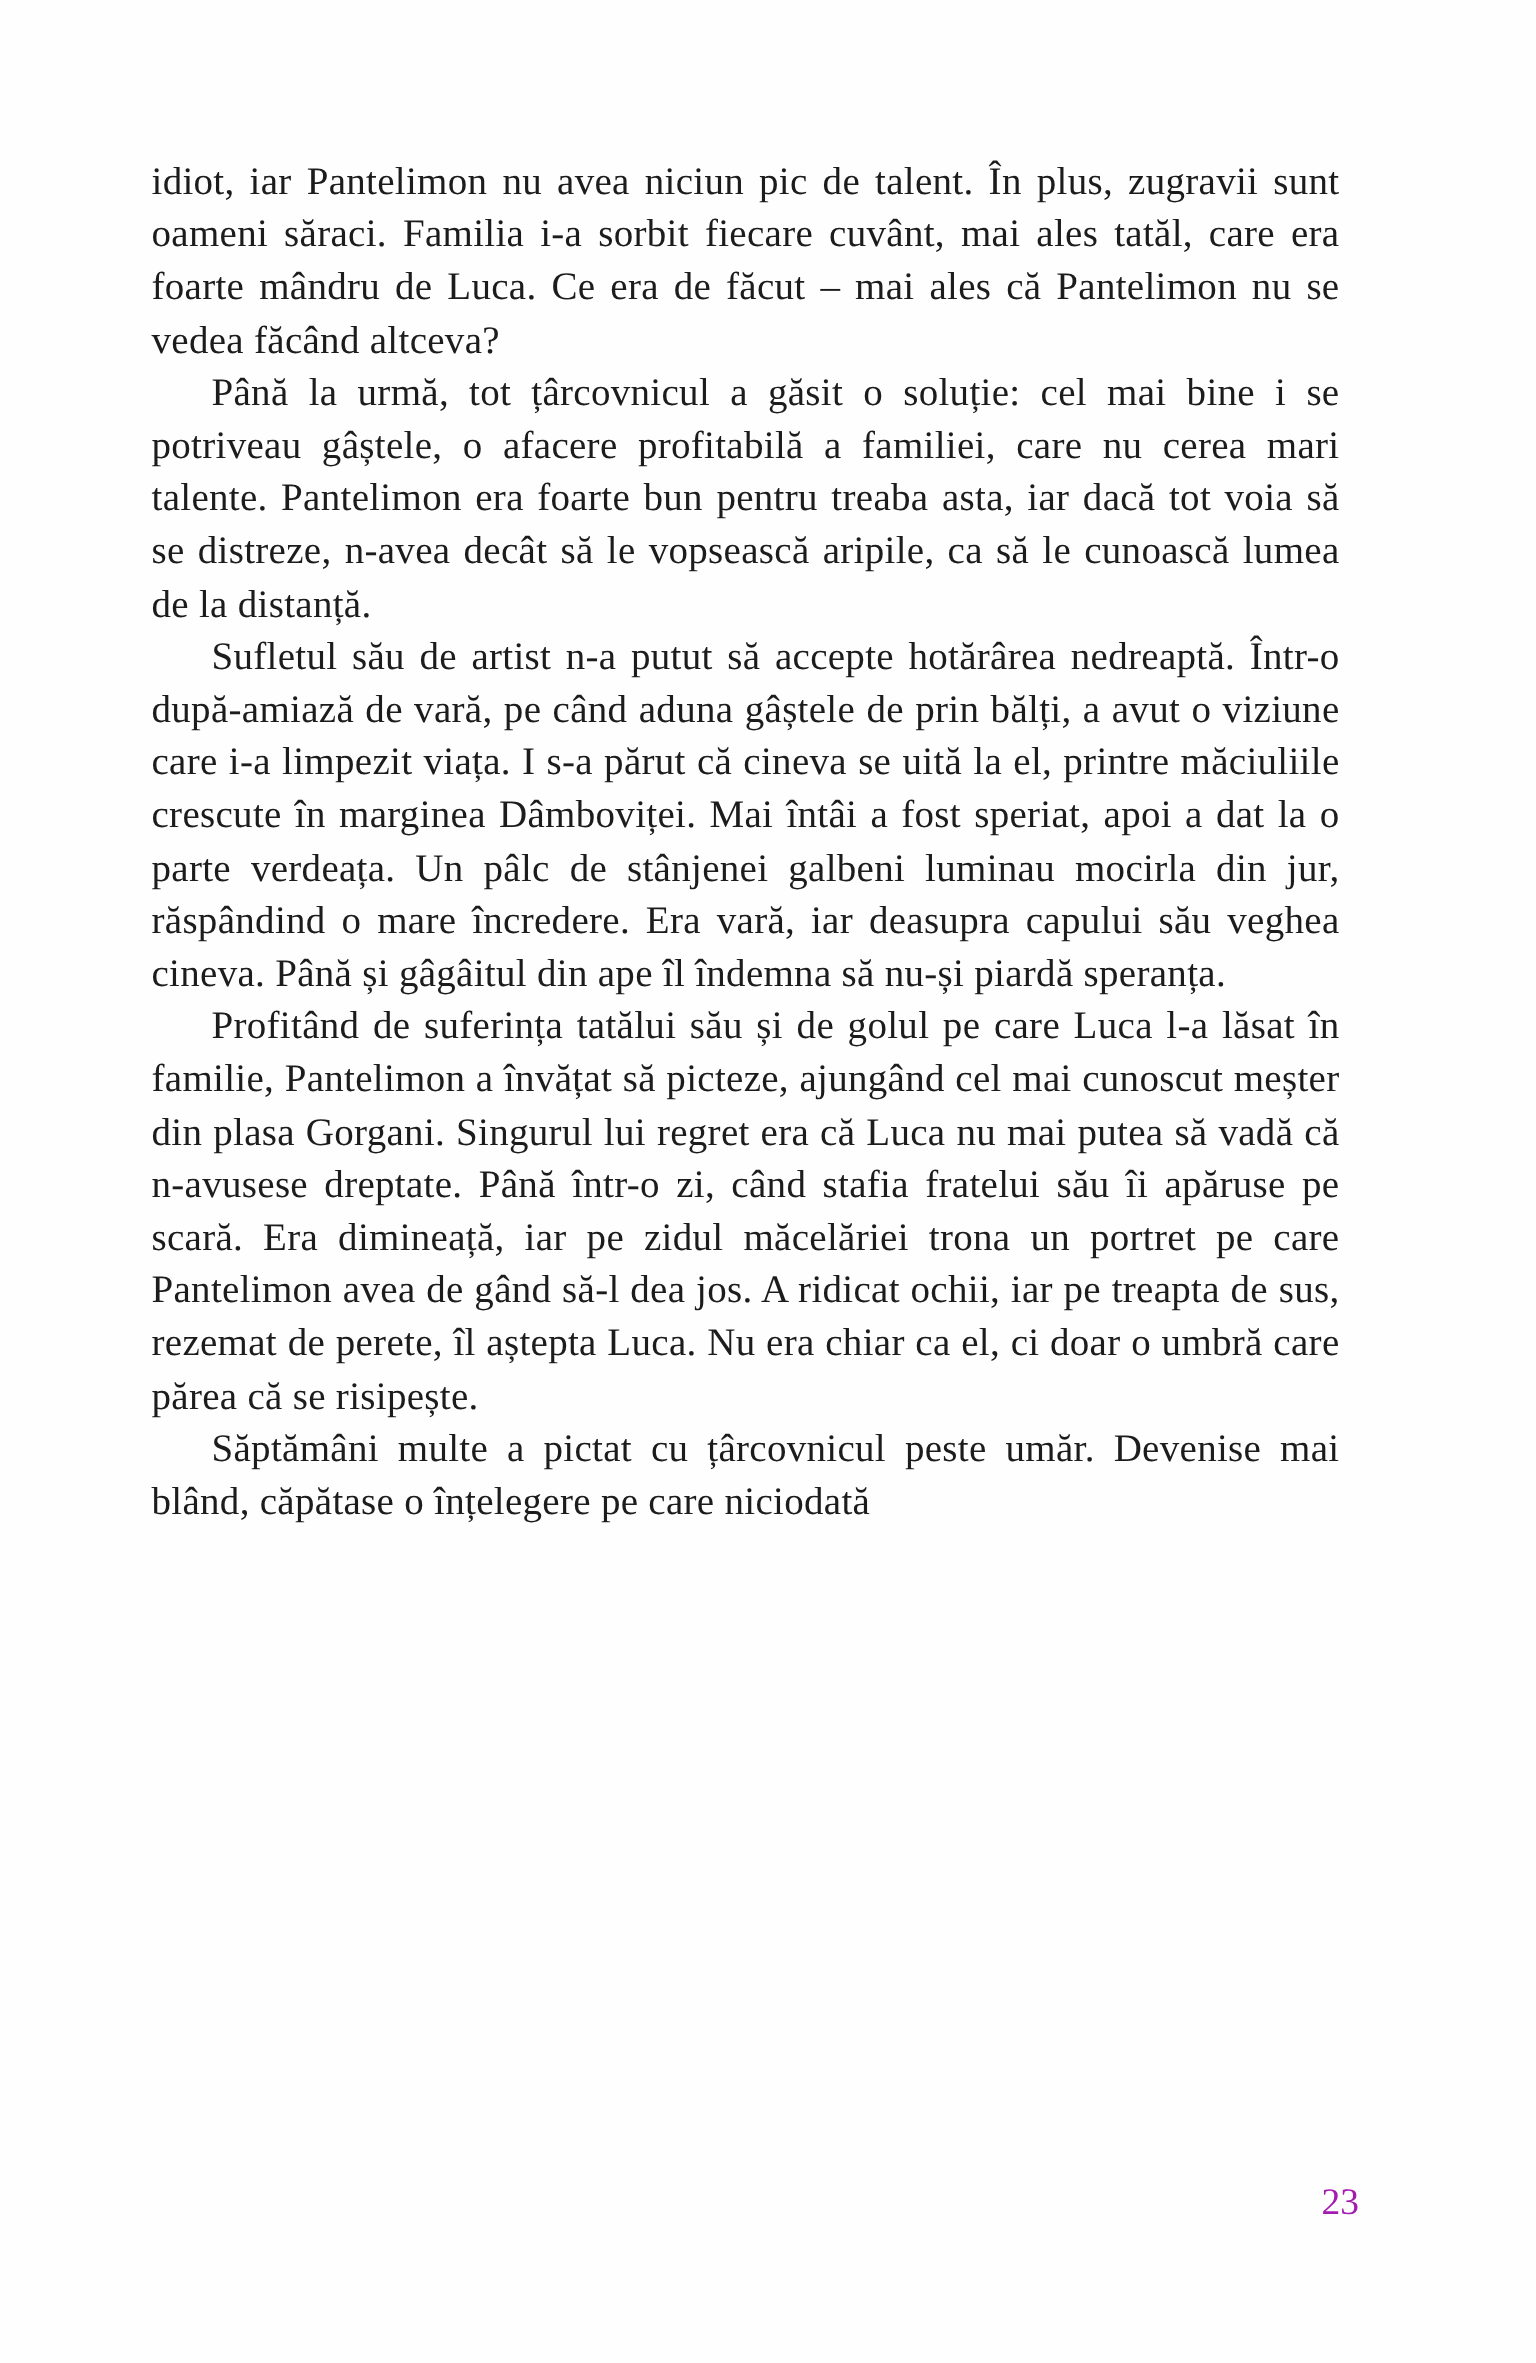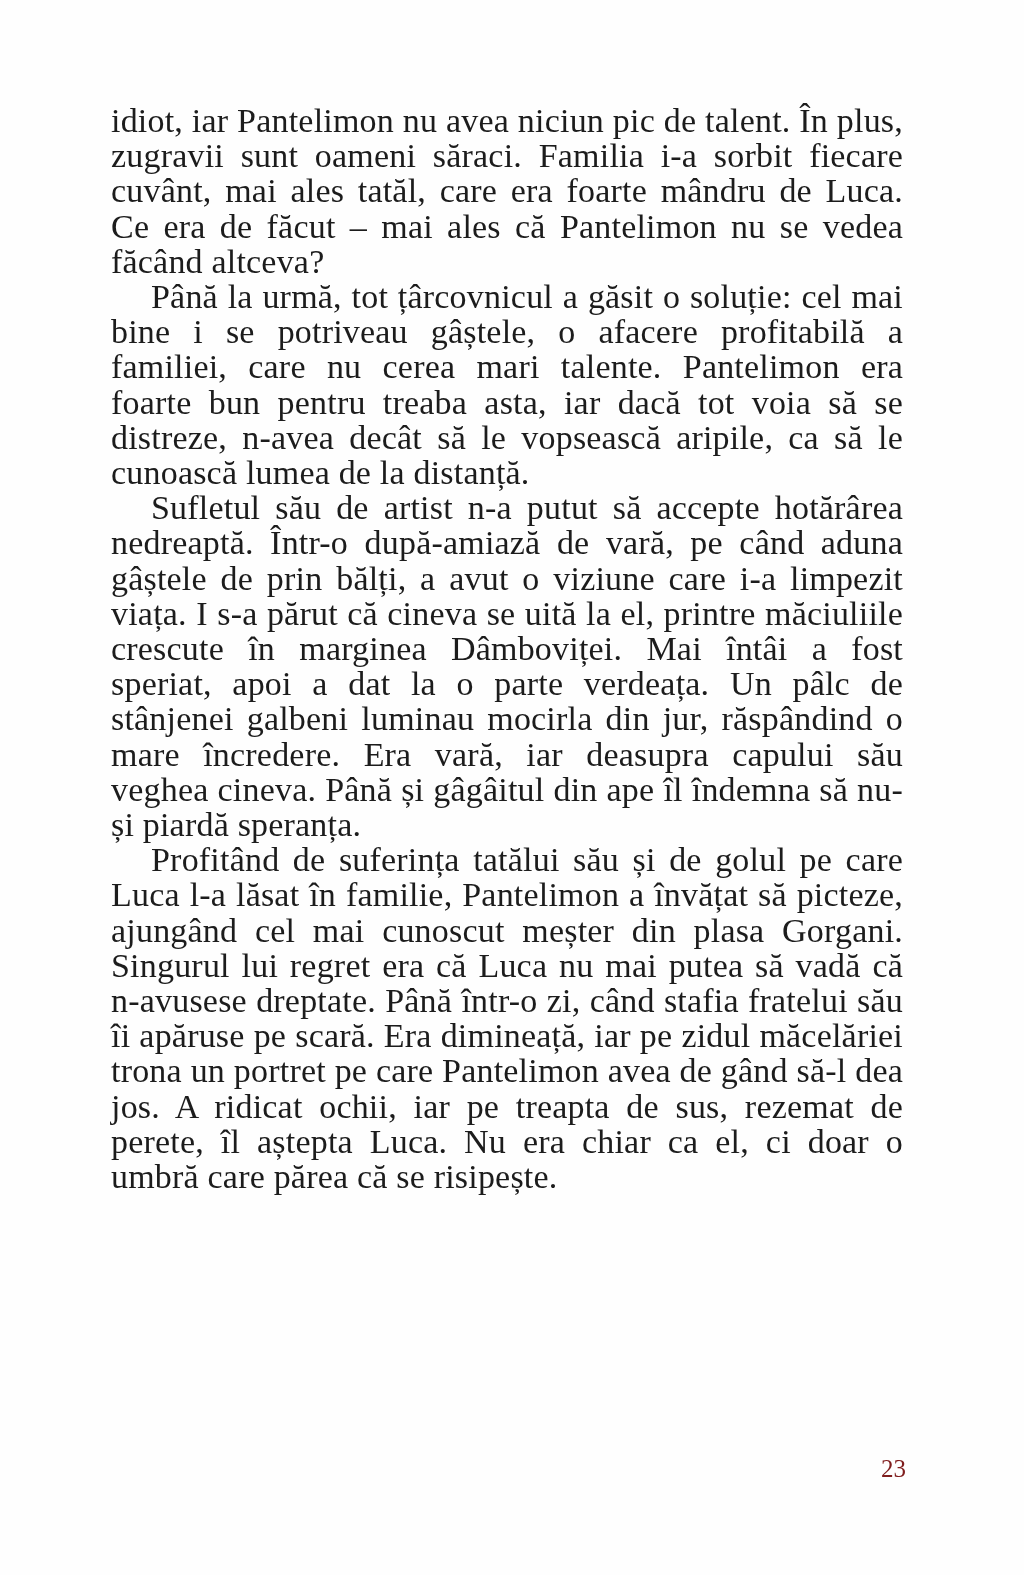--- a/index.html
+++ b/index.html
@@ -19,48 +19,49 @@
     position: absolute;
     top: 0;
     left: 0;
     width: 1024px;
     height: 1575px;
     background: #fefefe;
   }
   .text-block {
     position: absolute;
     top: 103px;
-    left: 111px;
+    left: 101px;
     width: 792px;
-    font-size: 34px;
+    font-size: 26px;
     line-height: 35.2px;
     text-align: justify;
     text-justify: inter-word;
     letter-spacing: 0.2px;
   }
   .text-block p {
     margin: 0;
     padding: 0;
     text-indent: 40px;
   }
   .text-block p.no-indent {
     text-indent: 0;
   }
   .page-number {
     position: absolute;
     right: 118px;
     bottom: 92px;
     font-size: 25px;
-    color: #7f1d1d;
+    color: #a21caf;
   }
 </style>
 </head>
 <body>
 
 <div class="page">
   <div class="text-block">
     <p class="no-indent">idiot, iar Pantelimon nu avea niciun pic de talent. În plus, zugravii sunt oameni săraci. Familia i-a sorbit fiecare cuvânt, mai ales tatăl, care era foarte mândru de Luca. Ce era de făcut – mai ales că Pantelimon nu se vedea făcând altceva?</p>
     <p>Până la urmă, tot țârcovnicul a găsit o soluție: cel mai bine i se potriveau gâștele, o afacere profitabilă a familiei, care nu cerea mari talente. Pantelimon era foarte bun pentru treaba asta, iar dacă tot voia să se distreze, n-avea decât să le vopsească aripile, ca să le cunoască lumea de la distanță.</p>
     <p>Sufletul său de artist n-a putut să accepte hotărârea nedreaptă. Într-o după-amiază de vară, pe când aduna gâștele de prin bălți, a avut o viziune care i-a limpezit viața. I s-a părut că cineva se uită la el, printre măciuliile crescute în marginea Dâmboviței. Mai întâi a fost speriat, apoi a dat la o parte verdeața. Un pâlc de stânjenei galbeni luminau mocirla din jur, răspândind o mare încredere. Era vară, iar deasupra capului său veghea cineva. Până și gâgâitul din ape îl îndemna să nu-și piardă speranța.</p>
     <p>Profitând de suferința tatălui său și de golul pe care Luca l-a lăsat în familie, Pantelimon a învățat să picteze, ajungând cel mai cunoscut meșter din plasa Gorgani. Singurul lui regret era că Luca nu mai putea să vadă că n-avusese dreptate. Până într-o zi, când stafia fratelui său îi apăruse pe scară. Era dimineață, iar pe zidul măcelăriei trona un portret pe care Pantelimon avea de gând să-l dea jos. A ridicat ochii, iar pe treapta de sus, rezemat de perete, îl aștepta Luca. Nu era chiar ca el, ci doar o umbră care părea că se risipește.</p>
+    <p>Săptămâni multe a pictat cu țârcovnicul peste umăr. Devenise mai blând, căpătase o înțelegere pe care niciodată</p>
   </div>
   <div class="page-number">23</div>
 </div>
 
 </body></html>

